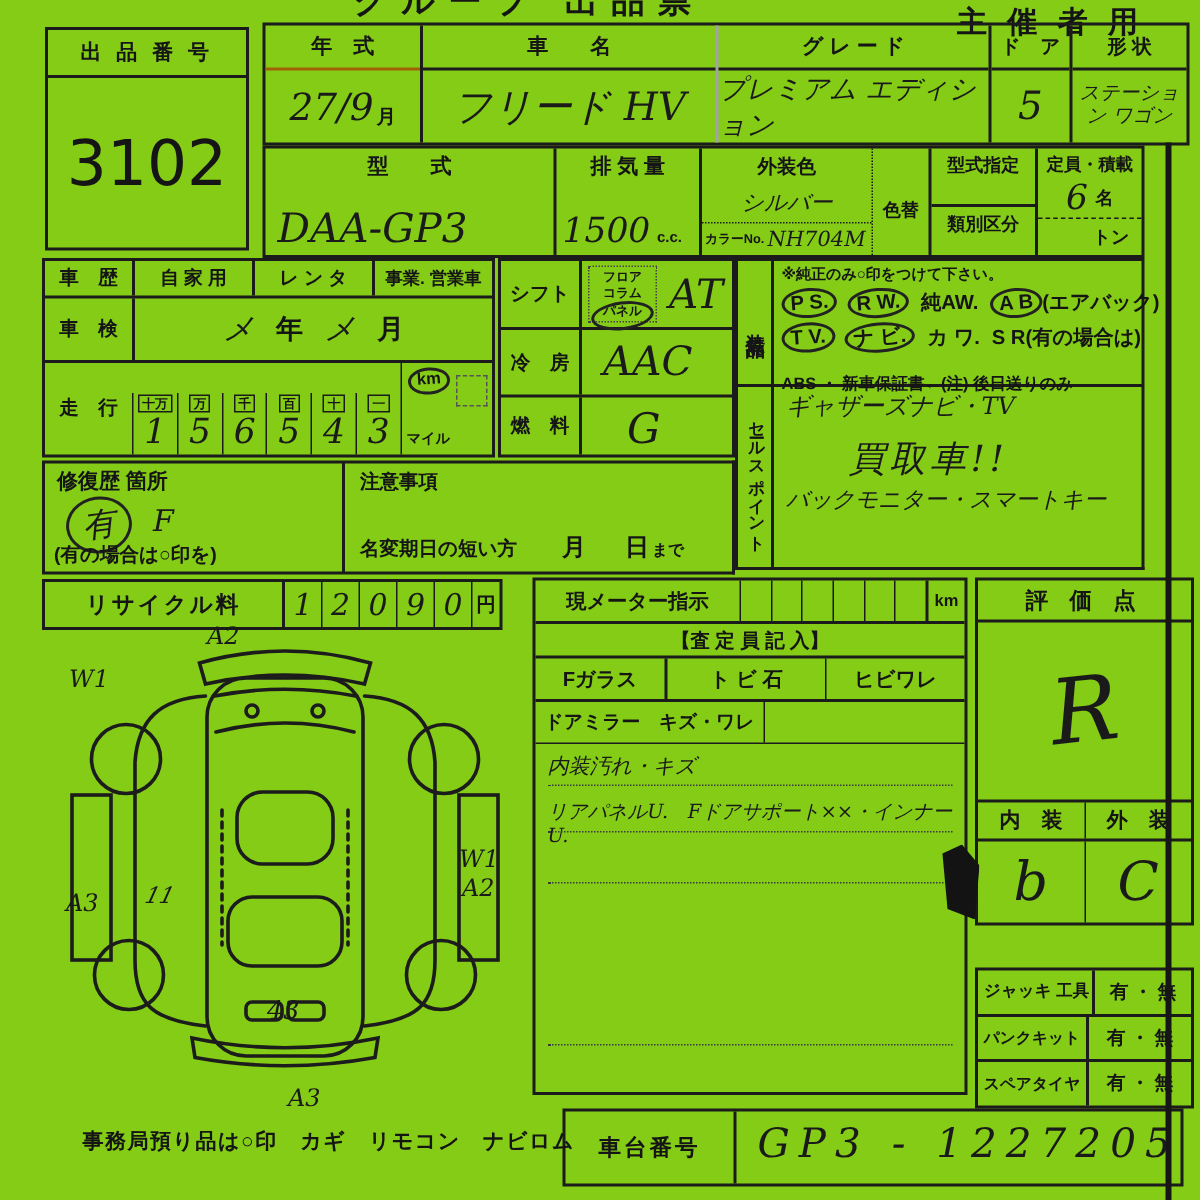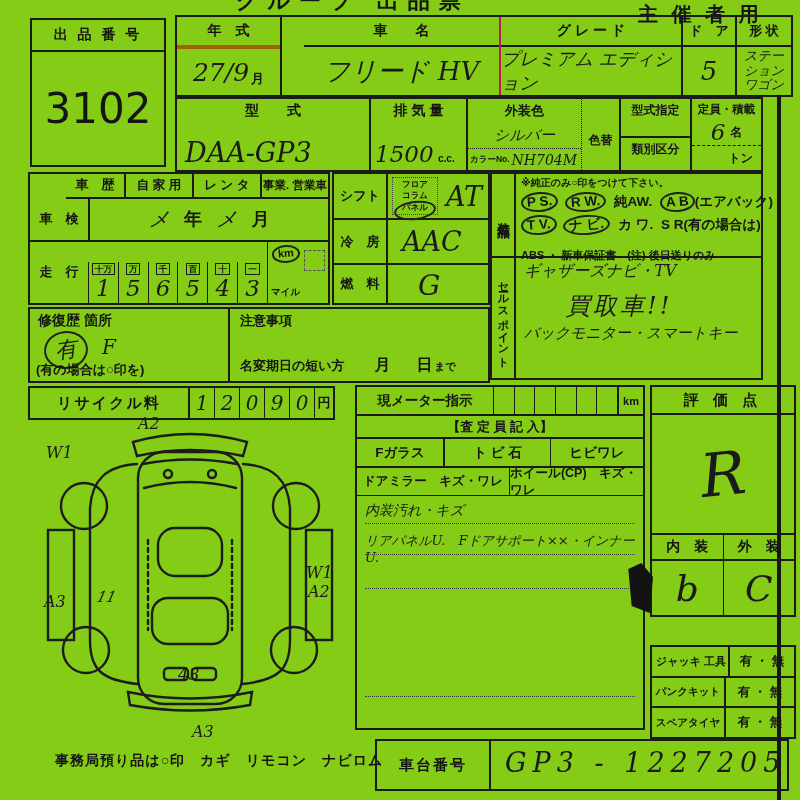--- a/index.html
+++ b/index.html
@@ -31,27 +31,27 @@
   <div class="r b" style="left:236px;top:-14px;font-size:22px;letter-spacing:9px;">グループ 出品票</div>
   <div class="r b" style="left:638px;top:1px;font-size:20px;letter-spacing:4px;">主 催 者 用</div>
 
   <div class="r bd" style="left:30px;top:18px;width:136px;height:149px;">
     <div class="hdr" style="height:30px;border-bottom:2px solid #1b1b1b;font-size:14px;letter-spacing:3px;">出 品 番 号</div>
     <div class="c" style="height:112px;font-size:42px;font-family:'DejaVu Sans',sans-serif;">3102</div>
   </div>
 
   <div class="r bd flex" style="left:175px;top:15px;width:618px;height:82px;">
     <div class="col" style="width:103px;border-right:2px solid #1b1b1b;">
-      <div class="hdr" style="height:28px;border-bottom:4px solid #a16207;font-size:14px;">年　式</div>
+      <div class="hdr" style="height:28px;border-bottom:2px solid #a16207;font-size:14px;">年　式</div>
       <div class="c" style="flex:1;">
         <span class="hw" style="font-size:25px;">27/9</span>
         <span class="b" style="font-size:13px;margin:14px 0 0 2px;">月</span>
       </div>
     </div>
-    <div class="col" style="width:195px;border-right:2px solid #be185d;padding-left:22px;">
+    <div class="col" style="width:195px;border-right:2px solid #a3a3a3;">
       <div class="hdr" style="height:28px;border-bottom:2px solid #1b1b1b;font-size:14px;">車　　名</div>
       <div class="c hw" style="flex:1;font-size:26px;">フリード HV</div>
     </div>
     <div class="col" style="width:180px;border-right:2px solid #1b1b1b;">
       <div class="hdr" style="height:28px;border-bottom:2px solid #1b1b1b;font-size:14px;">グ レ ー ド</div>
       <div class="c hw" style="flex:1;font-size:18px;">プレミアム エディション</div>
     </div>
     <div class="col" style="width:52px;border-right:2px solid #1b1b1b;">
       <div class="hdr" style="height:28px;border-bottom:2px solid #1b1b1b;font-size:13px;">ド　ア</div>
       <div class="c hw" style="flex:1;font-size:26px;">5</div>
@@ -98,21 +98,21 @@
       <div class="hdr" style="height:20px;font-size:11.5px;">定員・積載</div>
       <div class="c" style="height:26px;border-bottom:1.5px dashed #1b1b1b;">
         <span class="hw" style="font-size:23px;">6</span>
         <span class="b" style="font-size:12px;margin-left:5px;">名</span>
       </div>
       <div class="b" style="flex:1;text-align:right;padding:4px 8px 0 0;font-size:12px;">トン</div>
     </div>
   </div>
 
   <div class="r bd col" style="left:28px;top:172px;width:302px;height:133px;">
-    <div class="flex" style="height:28px;border-bottom:2px solid #1b1b1b;margin-left:36px;">
+    <div class="flex" style="height:28px;border-bottom:2px solid #1b1b1b;">
       <div class="hdr" style="width:58px;border-right:2px solid #1b1b1b;font-size:13px;">車　歴</div>
       <div class="hdr" style="flex:1;border-right:2px solid #1b1b1b;font-size:12.5px;">自 家 用</div>
       <div class="hdr" style="flex:1;border-right:2px solid #1b1b1b;font-size:12.5px;">レ ン タ</div>
       <div class="hdr" style="flex:1;font-size:11.5px;">事業. 営業車</div>
     </div>
     <div class="flex" style="height:50px;border-bottom:2px solid #1b1b1b;">
       <div class="hdr" style="width:58px;border-right:2px solid #1b1b1b;font-size:13px;">車　検</div>
       <div class="c" style="flex:1;gap:14px;">
         <span class="hw" style="font-size:21px;">メ</span>
         <span class="b" style="font-size:18px;">年</span>
@@ -280,21 +280,20 @@
       <div class="c b" style="width:24px;border-left:2px solid #1b1b1b;font-size:11px;">km</div>
     </div>
     <div class="hdr" style="height:21px;border-bottom:2px solid #1b1b1b;font-size:13px;">【査 定 員 記 入】</div>
     <div class="flex" style="height:27px;border-bottom:2px solid #1b1b1b;">
       <div class="hdr" style="width:86px;border-right:2.5px solid #1b1b1b;font-size:13.5px;">Fガラス</div>
       <div class="hdr" style="flex:1;font-size:13.5px;">ト ビ 石</div>
       <div class="hdr" style="width:92px;border-left:1.6px solid #1b1b1b;font-size:13.5px;">ヒビワレ</div>
     </div>
     <div class="flex" style="height:27px;border-bottom:1.6px solid #1b1b1b;">
       <div class="hdr" style="width:152px;border-right:1.6px solid #1b1b1b;font-size:12.5px;">ドアミラー　キズ・ワレ</div>
-      <div class="hdr" style="flex:1;font-size:12.5px;">ホイール(CP)　キズ・ワレ</div>
     </div>
     <div style="flex:1;position:relative;">
       <div class="hw" style="position:absolute;left:8px;top:6px;font-size:14px;">内装汚れ・キズ</div>
       <div class="dotline" style="top:27px;"></div>
       <div class="hw" style="position:absolute;left:8px;top:36px;font-size:13px;">リアパネルU.　Fドアサポート××・インナーU.</div>
       <div class="dotline" style="top:58px;"></div>
       <div class="dotline" style="top:92px;"></div>
       <div class="dotline" style="top:200px;"></div>
     </div>
   </div>

